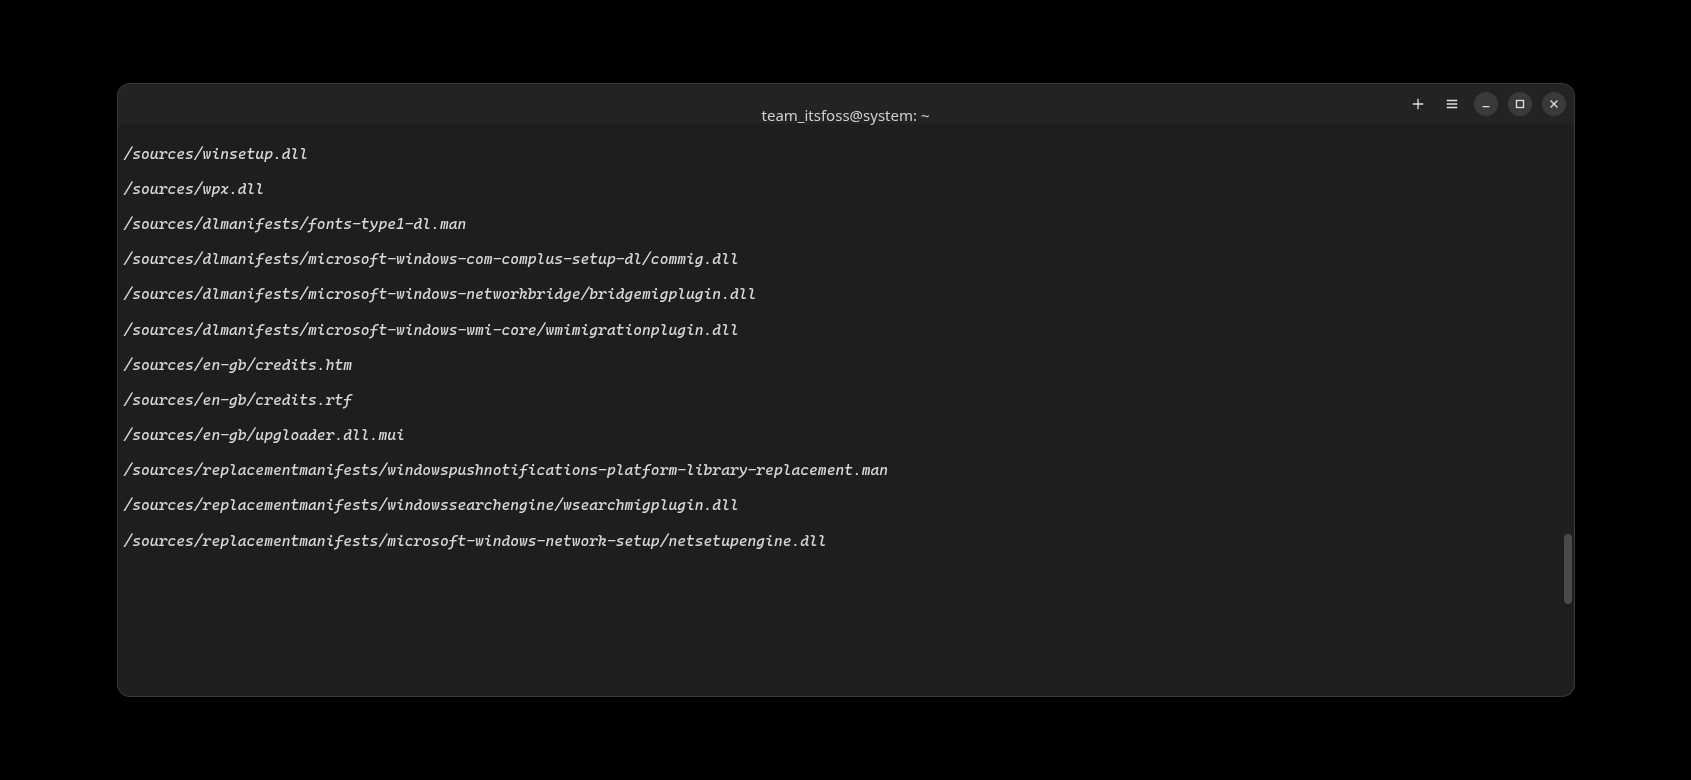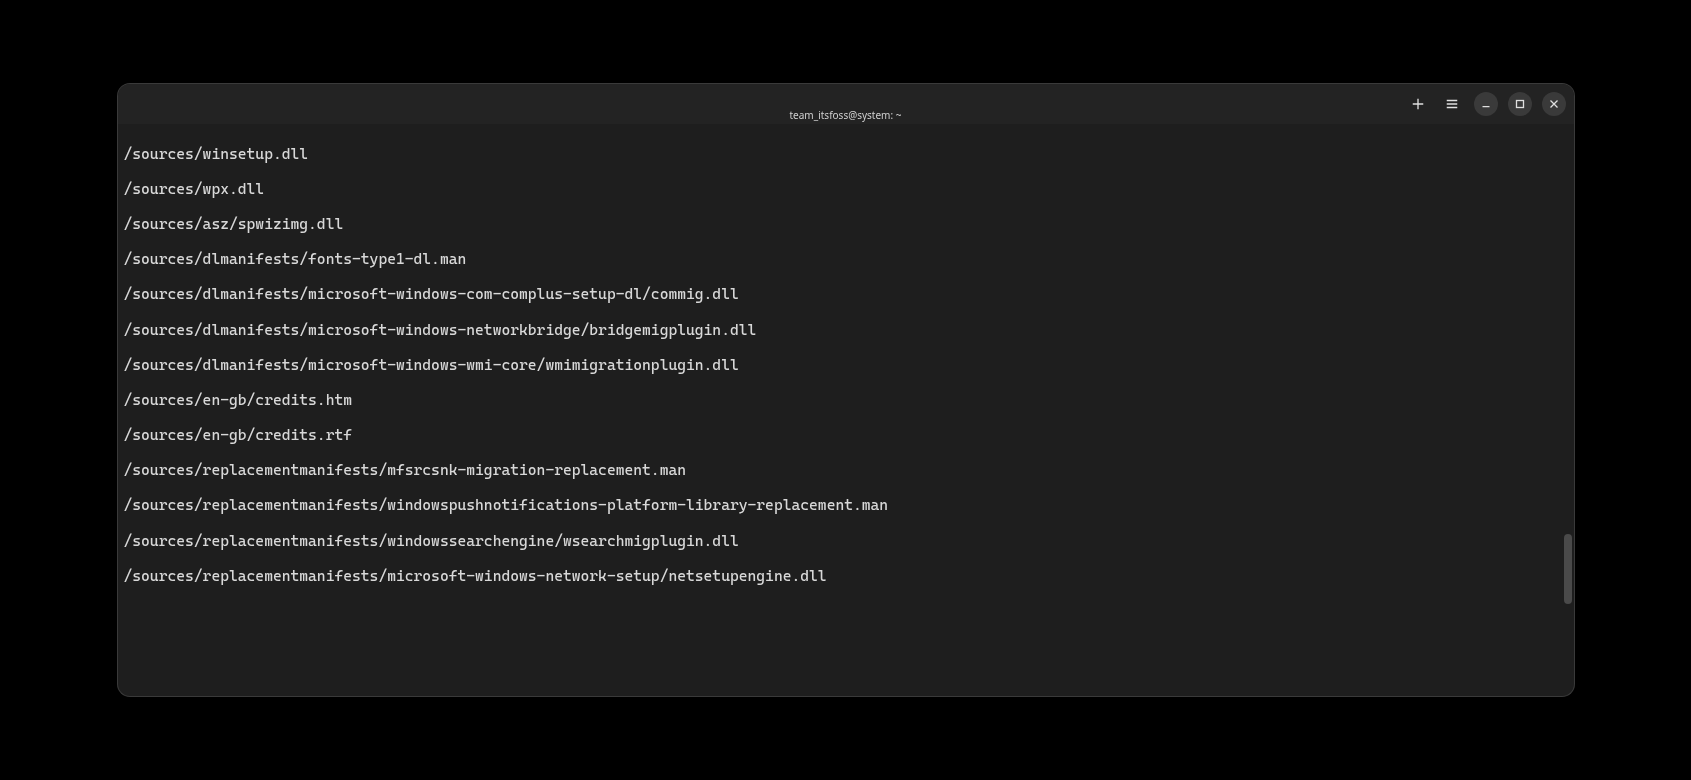--- a/index.html
+++ b/index.html
@@ -28,21 +28,21 @@
     height: 40px;
     background: #232323;
     display: flex;
     align-items: center;
     justify-content: center;
     position: relative;
     flex-shrink: 0;
   }
   .title {
     color: #cfcfcf;
-    font-size: 10px;
+    font-size: 15px;
     font-family: ui-sans-serif, system-ui, sans-serif;
     margin-top: 21px;
   }
   .window-controls {
     position: absolute;
     right: 8px;
     top: 50%;
     transform: translateY(-50%);
     display: flex;
     gap: 10px;
@@ -63,20 +63,21 @@
   .wc-btn svg { width: 14px; height: 14px; }
   .terminal-body {
     flex: 1;
     padding: 4px 6px 2px 6px;
     font-size: 15px;
     line-height: 17.6px;
     color: #d8d8d8;
     white-space: pre;
     overflow: hidden;
     position: relative;
+    font-style: italic;
   }
   .scrollbar {
     position: absolute;
     right: 2px;
     top: 410px;
     width: 8px;
     height: 70px;
     background: #4a4a4a;
     border-radius: 4px;
   }
@@ -113,28 +114,27 @@
         <svg viewBox="0 0 16 16">
             <path d="M4 4l8 8M12 4l-8 8" stroke="#e0e0e0" stroke-width="1.5" fill="none"></path>
           </svg>
       </div>
     </div>
   </div>
 
   <div class="terminal-body">
 <span class="ln">/sources/winsetup.dll</span>
 <span class="ln">/sources/wpx.dll</span>
-<span class="ln">/sources/asz/spwizimg.dll</span>
 <span class="ln">/sources/dlmanifests/fonts-type1-dl.man</span>
 <span class="ln">/sources/dlmanifests/microsoft-windows-com-complus-setup-dl/commig.dll</span>
 <span class="ln">/sources/dlmanifests/microsoft-windows-networkbridge/bridgemigplugin.dll</span>
 <span class="ln">/sources/dlmanifests/microsoft-windows-wmi-core/wmimigrationplugin.dll</span>
 <span class="ln">/sources/en-gb/credits.htm</span>
 <span class="ln">/sources/en-gb/credits.rtf</span>
-<span class="ln">/sources/replacementmanifests/mfsrcsnk-migration-replacement.man</span>
+<span class="ln">/sources/en-gb/upgloader.dll.mui</span>
 <span class="ln">/sources/replacementmanifests/windowspushnotifications-platform-library-replacement.man</span>
 <span class="ln">/sources/replacementmanifests/windowssearchengine/wsearchmigplugin.dll</span>
 <span class="ln">/sources/replacementmanifests/microsoft-windows-network-setup/netsetupengine.dll</span>
 
 
 
 
 
 
 

